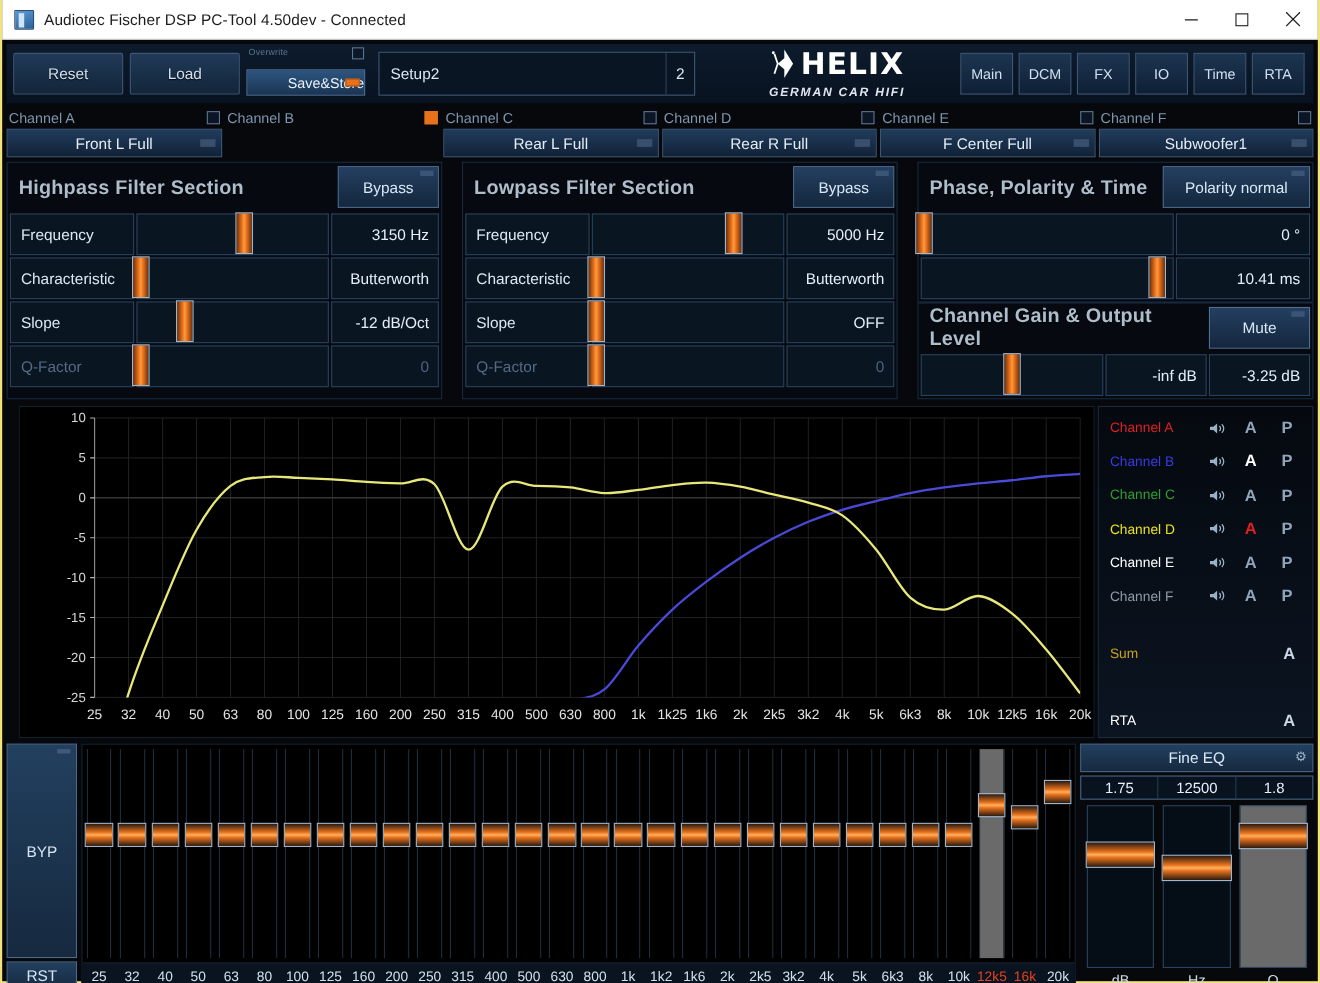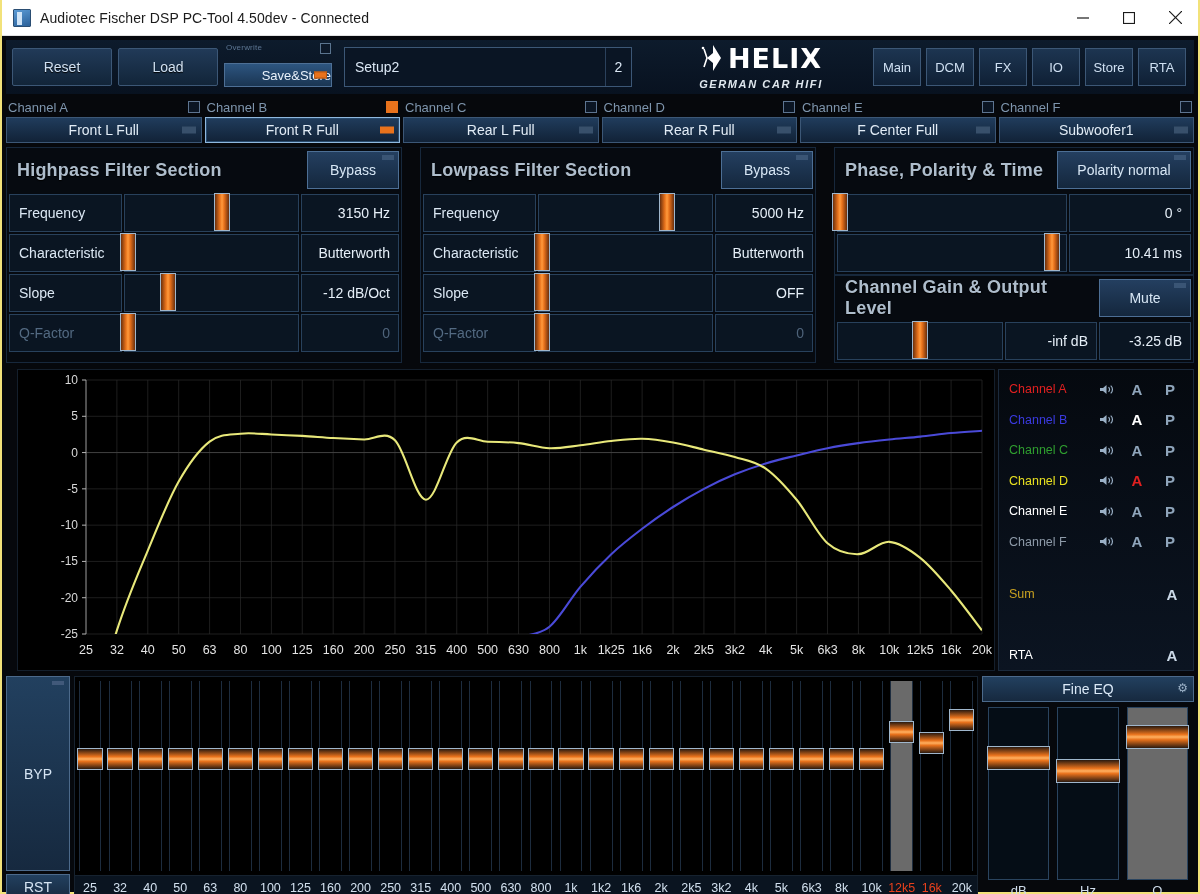--- a/index.html
+++ b/index.html
@@ -353,44 +353,40 @@
         <span class="logo-word">HELIX</span>
       </div>
       <div class="logo-sub">GERMAN CAR HIFI</div>
     </div>
 
     <div class="navbtns">
       <div class="navbtn">Main</div>
       <div class="navbtn">DCM</div>
       <div class="navbtn">FX</div>
       <div class="navbtn">IO</div>
-      <div class="navbtn">Store</div>
+      <div class="navbtn">Time</div>
       <div class="navbtn">RTA</div>
     </div>
   </div>
 
   <div class="chanstrip" id="chanstrip">
       <div class="chan">
         <div class="chan-head">
           <span class="chan-name">Channel A</span>
           <span class="chan-chk"></span>
         </div>
         <div class="chan-btn">
           <span>Front L Full</span>
           <span class="led"></span>
         </div>
       </div>
       <div class="chan">
         <div class="chan-head">
           <span class="chan-name">Channel B</span>
           <span class="chan-chk on"></span>
-        </div>
-        <div class="chan-btn active">
-          <span>Front R Full</span>
-          <span class="led"></span>
         </div>
       </div>
       <div class="chan">
         <div class="chan-head">
           <span class="chan-name">Channel C</span>
           <span class="chan-chk"></span>
         </div>
         <div class="chan-btn">
           <span>Rear L Full</span>
           <span class="led"></span>
@@ -902,20 +898,25 @@
           <div class="eqlab hot">16k</div>
           <div class="eqlab">20k</div>
         </div>
     </div>
 
     <div class="fineeq">
       <div class="fineeq-head">
         <span>Fine EQ</span>
         <span class="gear">⚙</span>
       </div>
+      <div class="fineeq-vals">
+        <div>1.75</div>
+        <div>12500</div>
+        <div>1.8</div>
+      </div>
       <div class="fineeq-body">
         <div class="fcol">
           <div class="trk">
             <div class="th" id="fe-db" style="top: 22%;"></div>
           </div>
           <div class="cap">dB</div>
         </div>
         <div class="fcol">
           <div class="trk">
             <div class="th" id="fe-hz" style="top: 30%;"></div>

